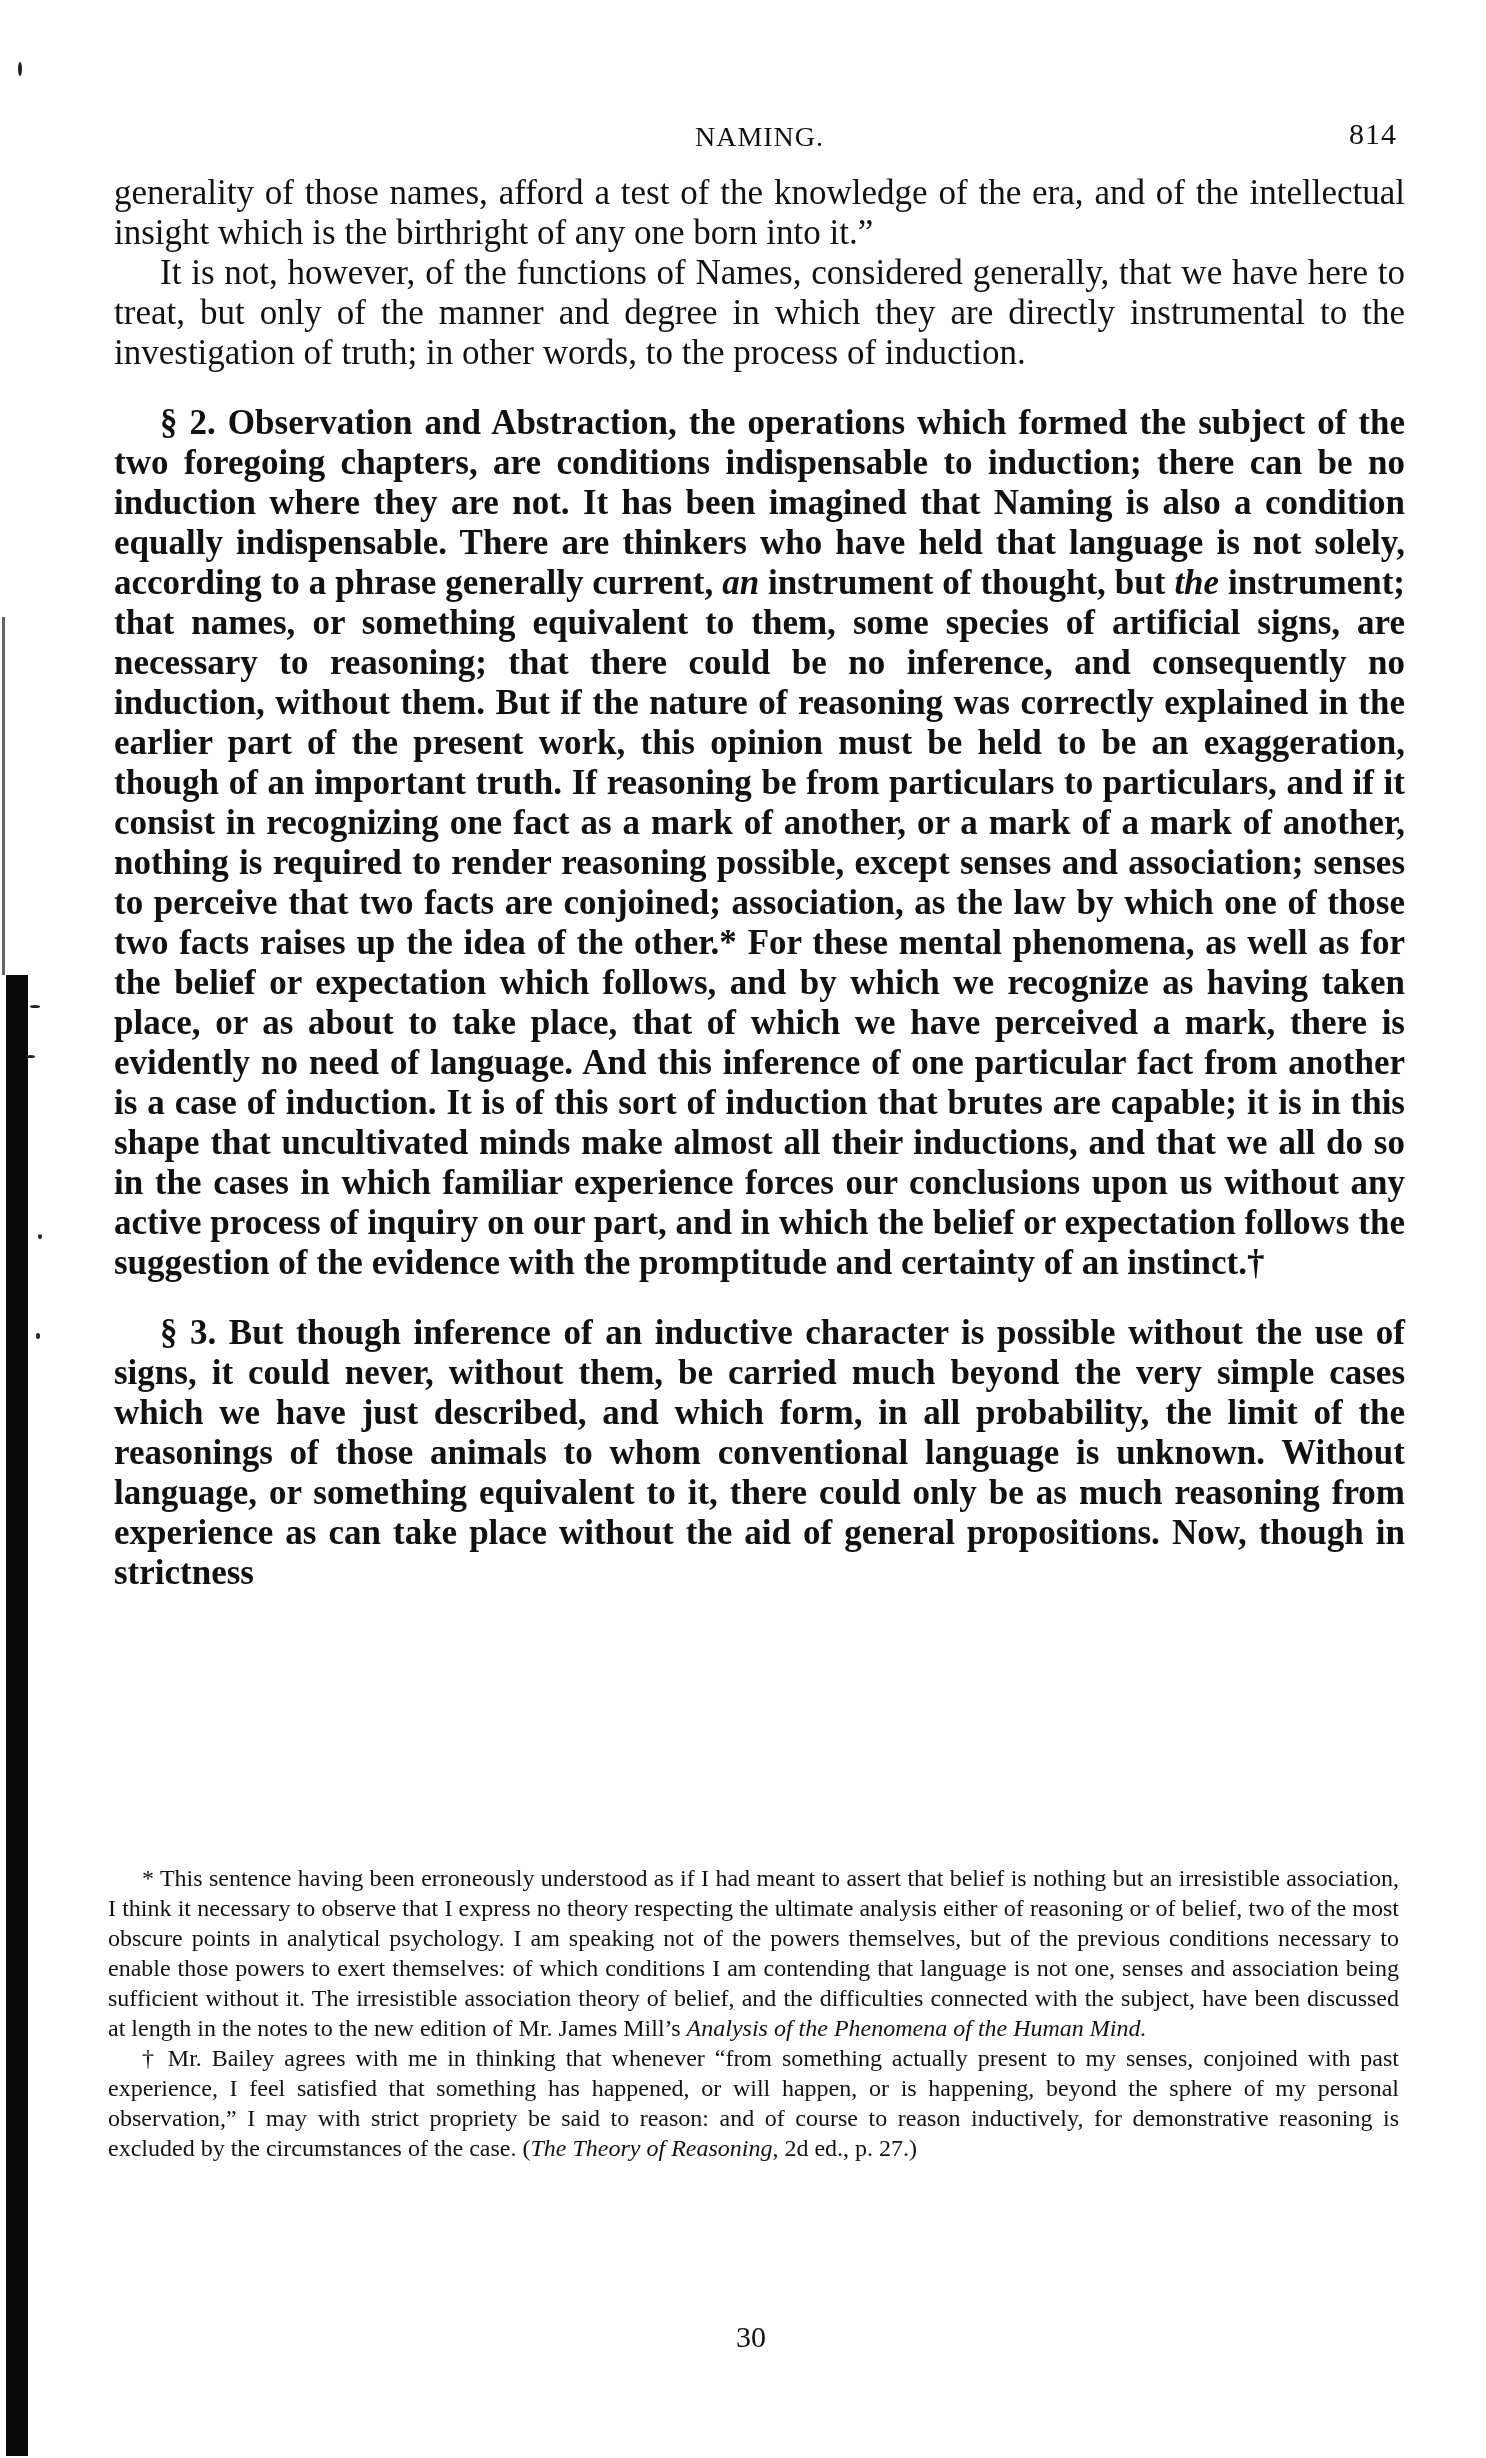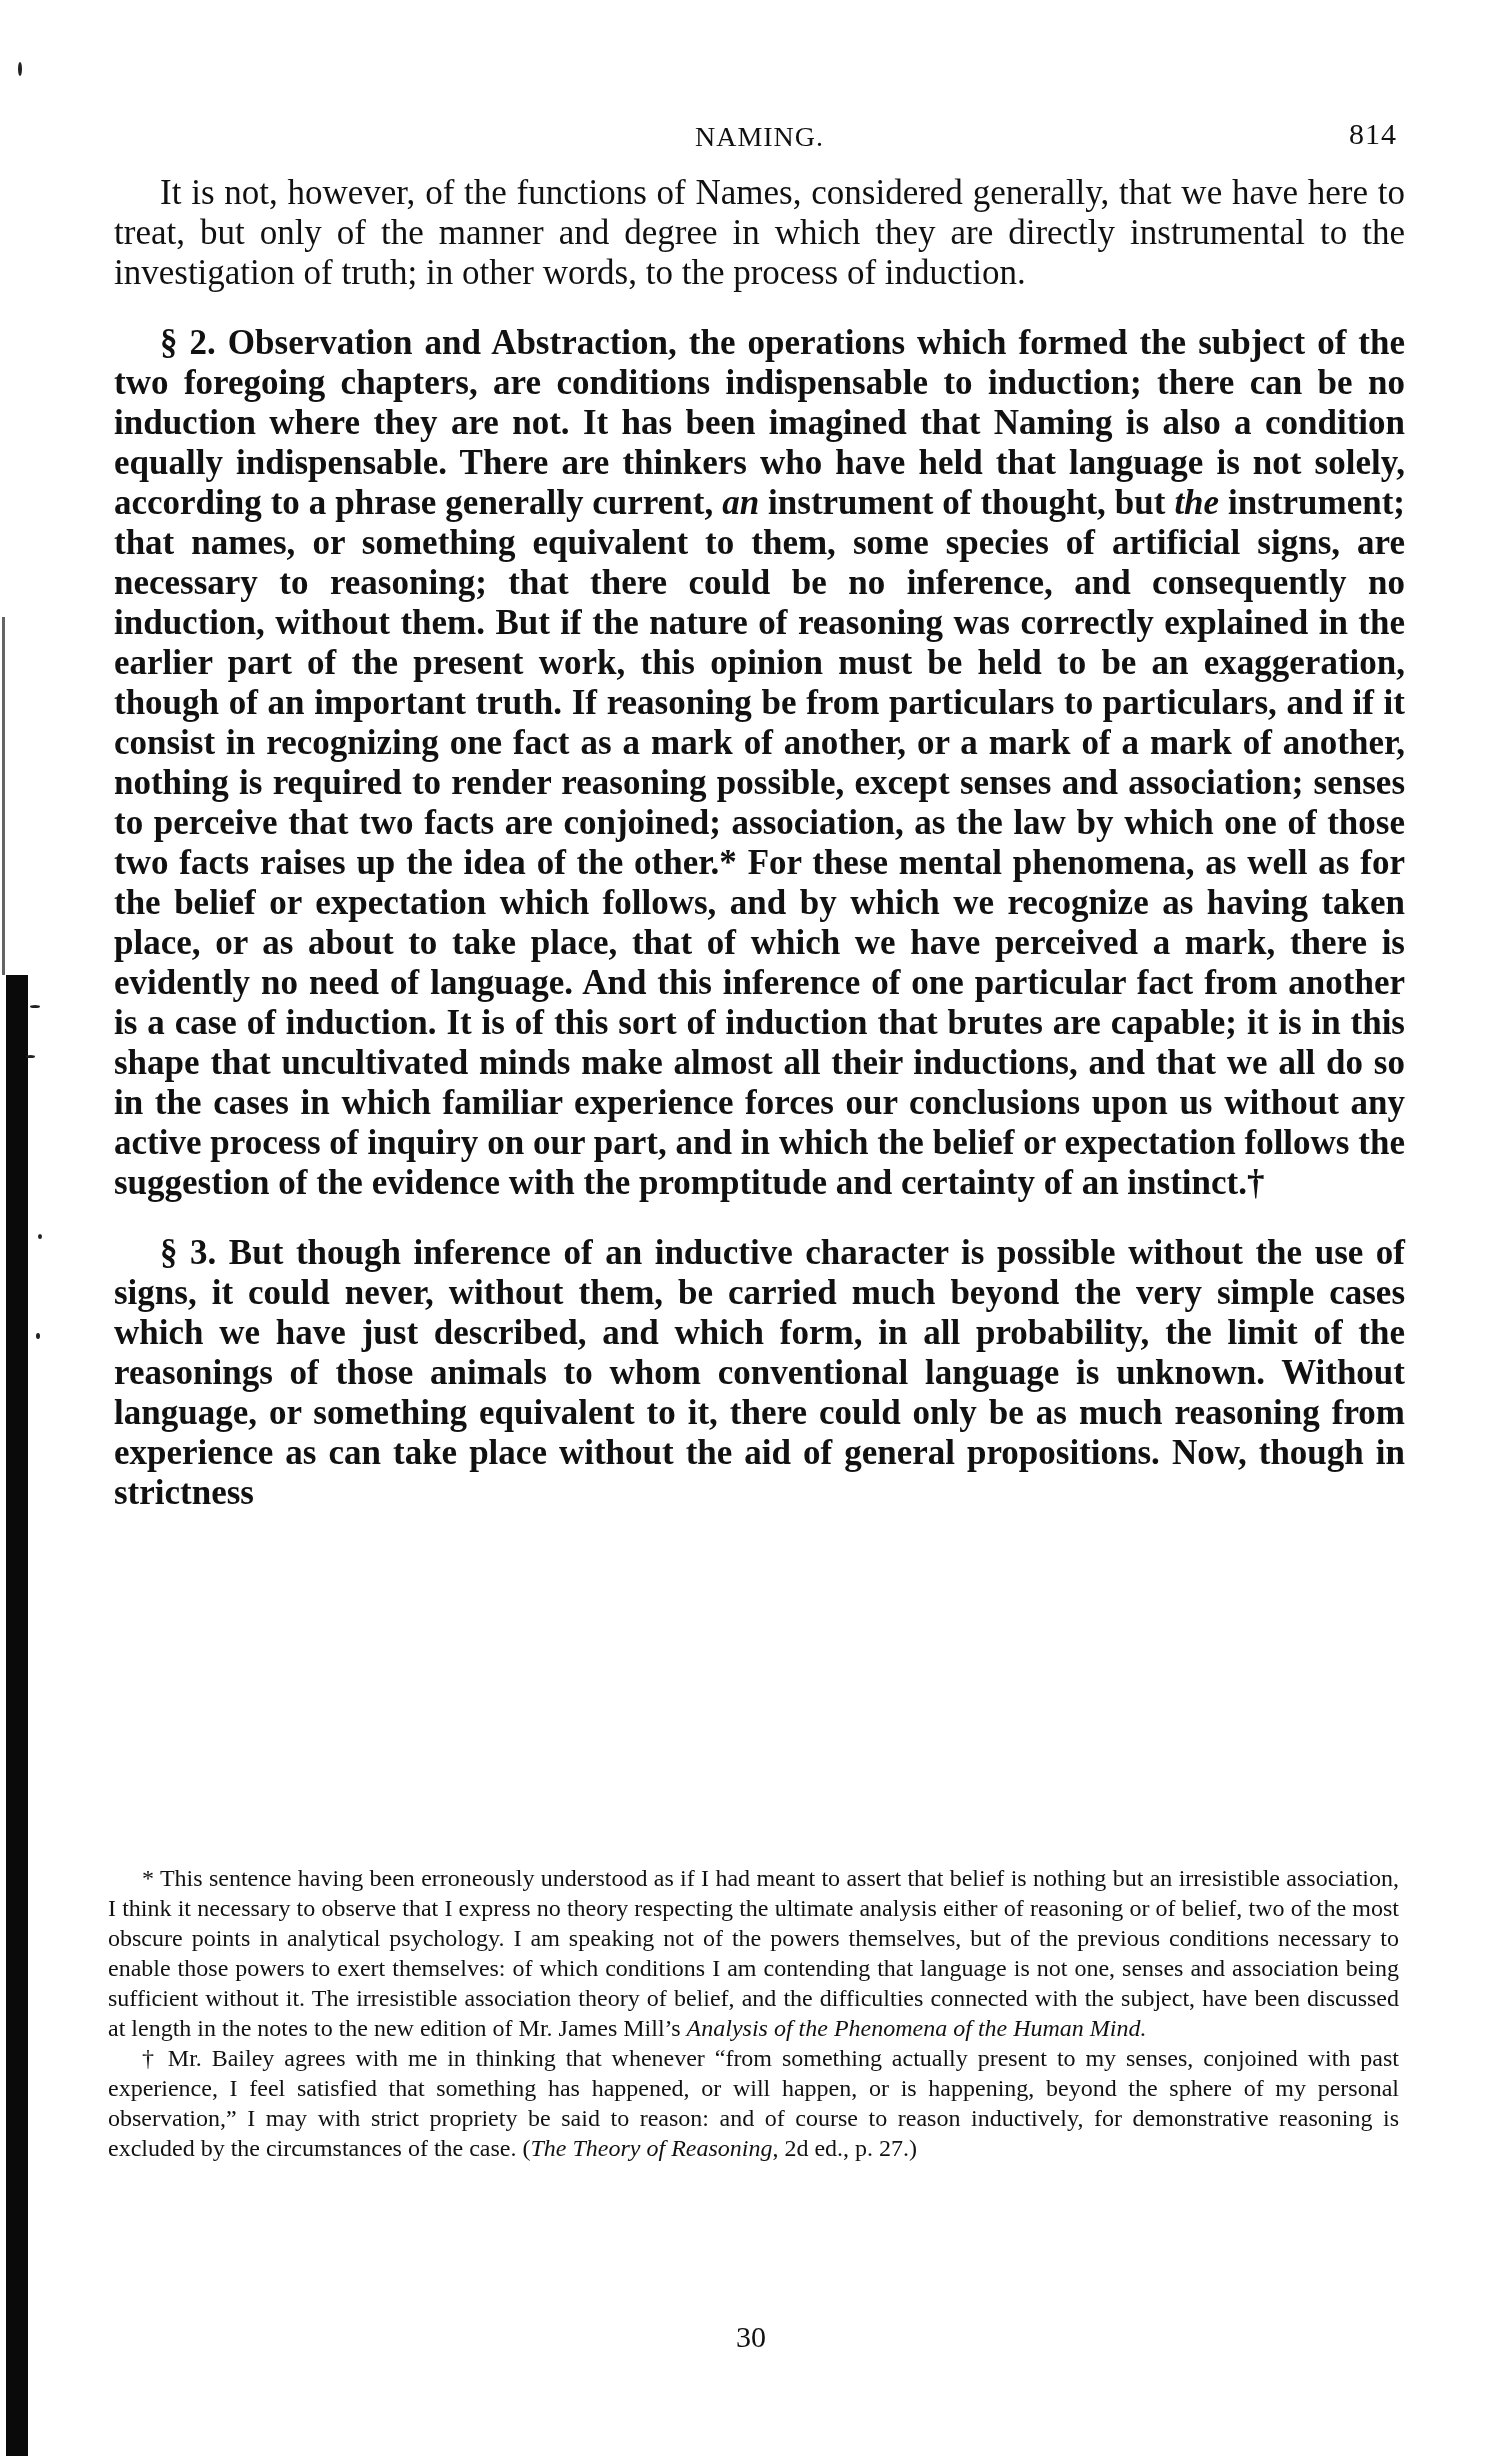--- a/index.html
+++ b/index.html
@@ -109,20 +109,21 @@
 <div class="speck" style="left:26px;top:1055px;width:9px;height:3px;"></div>
 <div class="speck" style="left:38px;top:1234px;width:4px;height:5px;"></div>
 <div class="speck" style="left:36px;top:1333px;width:4px;height:6px;"></div>
 
 <header class="running-head">
   <div class="running-title">NAMING.</div>
   <div class="page-number">814</div>
 </header>
 
 <main class="body-text">
+  <p class="no-indent"><span>generality of those names, afford a test of the knowledge of the era, and of the intellectual insight which is the birthright of any one born into it.”</span></p>
   <p><span>It is not, however, of the functions of Names, considered generally, that we have here to treat, but only of the manner and degree in which they are directly instrumental to the investigation of truth; in other words, to the process of induction.</span></p>
   <p class="section"><span>§ 2. Observation and Abstraction, the operations which formed the subject of the two foregoing chapters, are conditions indispensable to induction; there can be no induction where they are not. It has been imagined that Naming is also a condition equally indispensable. There are thinkers who have held that language is not solely, according to a phrase generally current, </span><em>an</em><span> instrument of thought, but </span><em>the</em><span> instrument; that names, or something equivalent to them, some species of artificial signs, are necessary to reasoning; that there could be no inference, and consequently no induction, without them. But if the nature of reasoning was correctly explained in the earlier part of the present work, this opinion must be held to be an exaggeration, though of an important truth. If reasoning be from particulars to particulars, and if it consist in recognizing one fact as a mark of another, or a mark of a mark of another, nothing is required to render reasoning possible, except senses and association; senses to perceive that two facts are conjoined; association, as the law by which one of those two facts raises up the idea of the other.* For these mental phenomena, as well as for the belief or expectation which follows, and by which we recognize as having taken place, or as about to take place, that of which we have perceived a mark, there is evidently no need of language. And this inference of one particular fact from another is a case of induction. It is of this sort of induction that brutes are capable; it is in this shape that uncultivated minds make almost all their inductions, and that we all do so in the cases in which familiar experience forces our conclusions upon us without any active process of inquiry on our part, and in which the belief or expectation follows the suggestion of the evidence with the promptitude and certainty of an instinct.†</span></p>
   <p class="section"><span>§ 3. But though inference of an inductive character is possible without the use of signs, it could never, without them, be carried much beyond the very simple cases which we have just described, and which form, in all probability, the limit of the reasonings of those animals to whom conventional language is unknown. Without language, or something equivalent to it, there could only be as much reasoning from experience as can take place without the aid of general propositions. Now, though in strictness</span></p>
 </main>
 
 <section class="footnotes">
   <p><span>* This sentence having been erroneously understood as if I had meant to assert that belief is nothing but an irresistible association, I think it necessary to observe that I express no theory respecting the ultimate analysis either of reasoning or of belief, two of the most obscure points in analytical psychology. I am speaking not of the powers themselves, but of the previous conditions necessary to enable those powers to exert themselves: of which conditions I am contending that language is not one, senses and association being sufficient without it. The irresistible association theory of belief, and the difficulties connected with the subject, have been discussed at length in the notes to the new edition of Mr. James Mill’s </span><em>Analysis of the Phenomena of the Human Mind.</em></p>
   <p><span>† Mr. Bailey agrees with me in thinking that whenever “from something actually present to my senses, conjoined with past experience, I feel satisfied that something has happened, or will happen, or is happening, beyond the sphere of my personal observation,” I may with strict propriety be said to reason: and of course to reason inductively, for demonstrative reasoning is excluded by the circumstances of the case. (</span><em>The Theory of Reasoning</em><span>, 2d ed., p. 27.)</span></p>
 </section>
 

